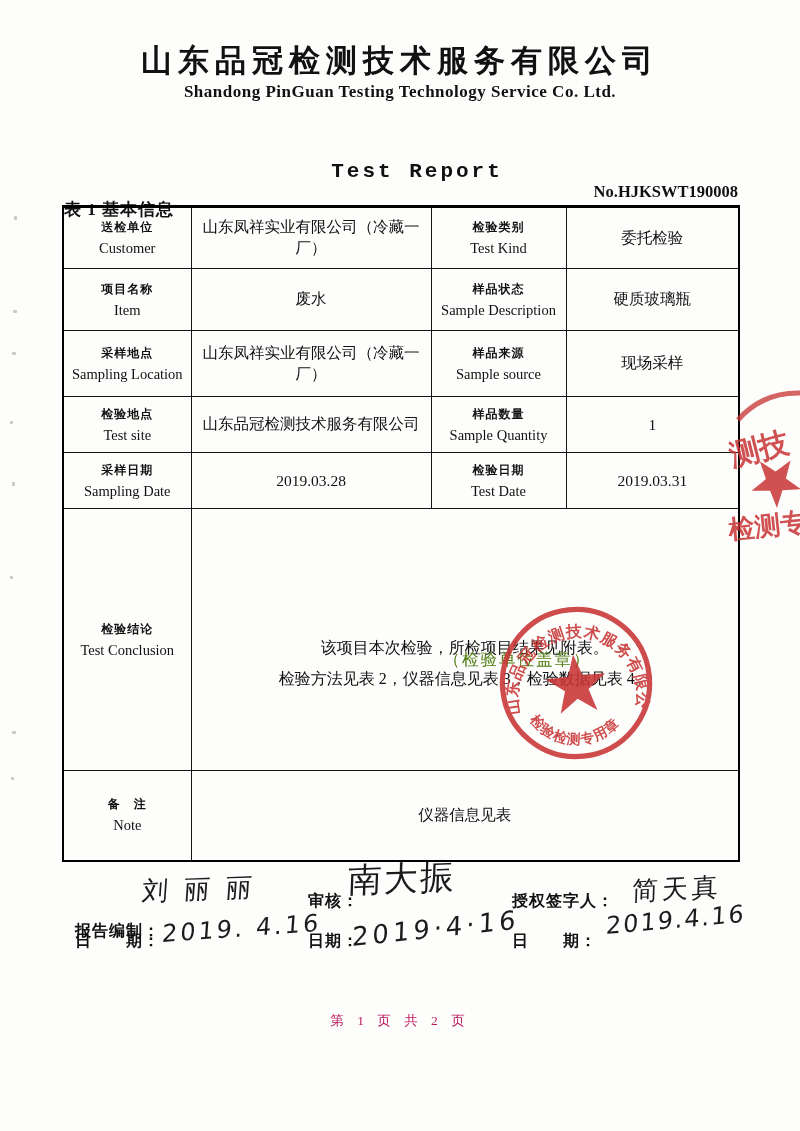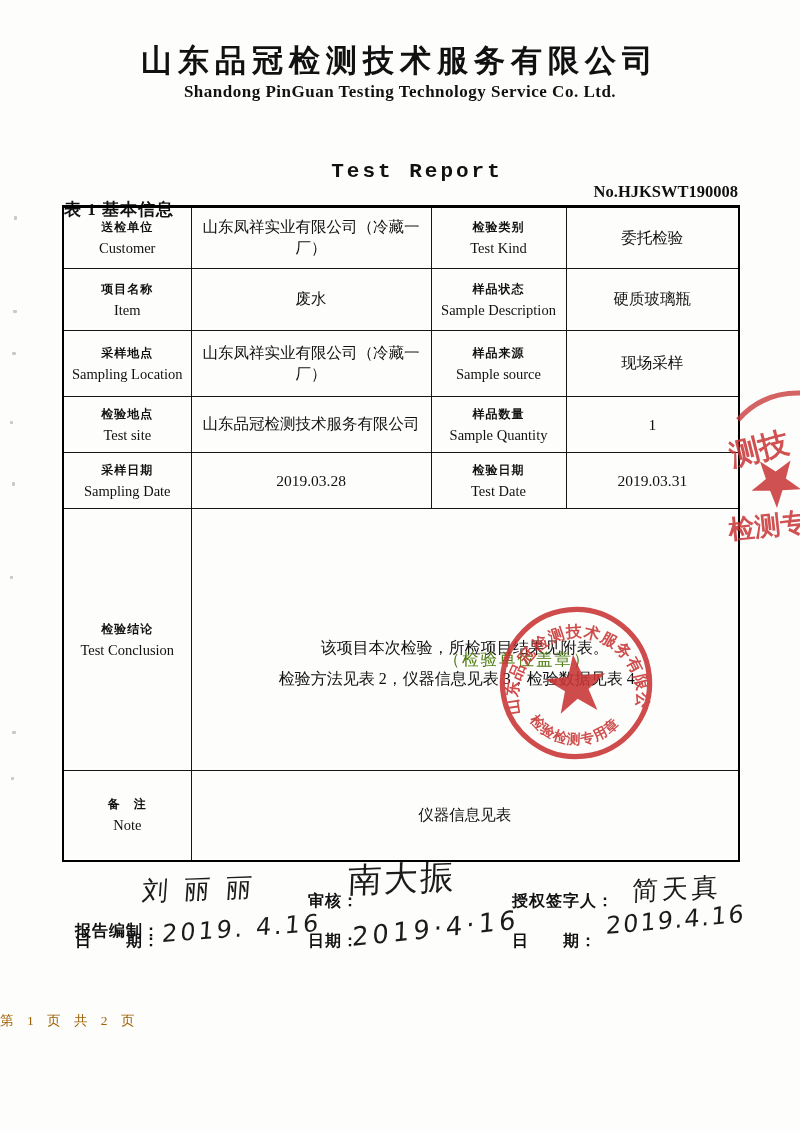--- a/index.html
+++ b/index.html
@@ -42,22 +42,22 @@
   .sig-label{position:absolute;font-size:16px;font-weight:bold;letter-spacing:1px;color:#111;}
   .hand{position:absolute;font-family:"DejaVu Sans",sans-serif;color:#1b1b1b;
     transform-origin:left center;white-space:nowrap;}
   .hand.h-name1{left:142px;top:874px;font-size:26px;letter-spacing:16px;transform:rotate(-2deg) skewX(-6deg);}
   .hand.h-date1{left:162px;top:920px;font-size:24px;letter-spacing:3px;transform:rotate(-4deg) skewX(-8deg);}
   .hand.h-name2{left:348px;top:858px;font-size:34px;letter-spacing:2px;transform:rotate(-2deg) skewX(-4deg);}
   .hand.h-date2{left:352px;top:922px;font-size:26px;letter-spacing:4px;transform:rotate(-6deg) skewX(-8deg);}
   .hand.h-name3{left:632px;top:874px;font-size:26px;letter-spacing:4px;transform:rotate(-3deg) skewX(-5deg);}
   .hand.h-date3{left:606px;top:912px;font-size:24px;letter-spacing:2px;transform:rotate(-5deg) skewX(-8deg);}
   
-  .footer{position:absolute;left:0;right:0;top:1012px;text-align:left;
-    font-size:13.5px;letter-spacing:5px;color:#a16207;}
+  .footer{position:absolute;left:0;right:0;top:1012px;text-align:center;
+    font-size:13.5px;letter-spacing:5px;color:#be185d;}
   
   .speck{position:absolute;background:#8a8a8a;opacity:.45;border-radius:1px;}
 </style>
 </head>
 <body>
 
 <div class="page">
 
   <div class="hdr company-cn">山东品冠检测技术服务有限公司</div>
   <div class="hdr company-en">Shandong PinGuan Testing Technology Service Co. Ltd.</div>

